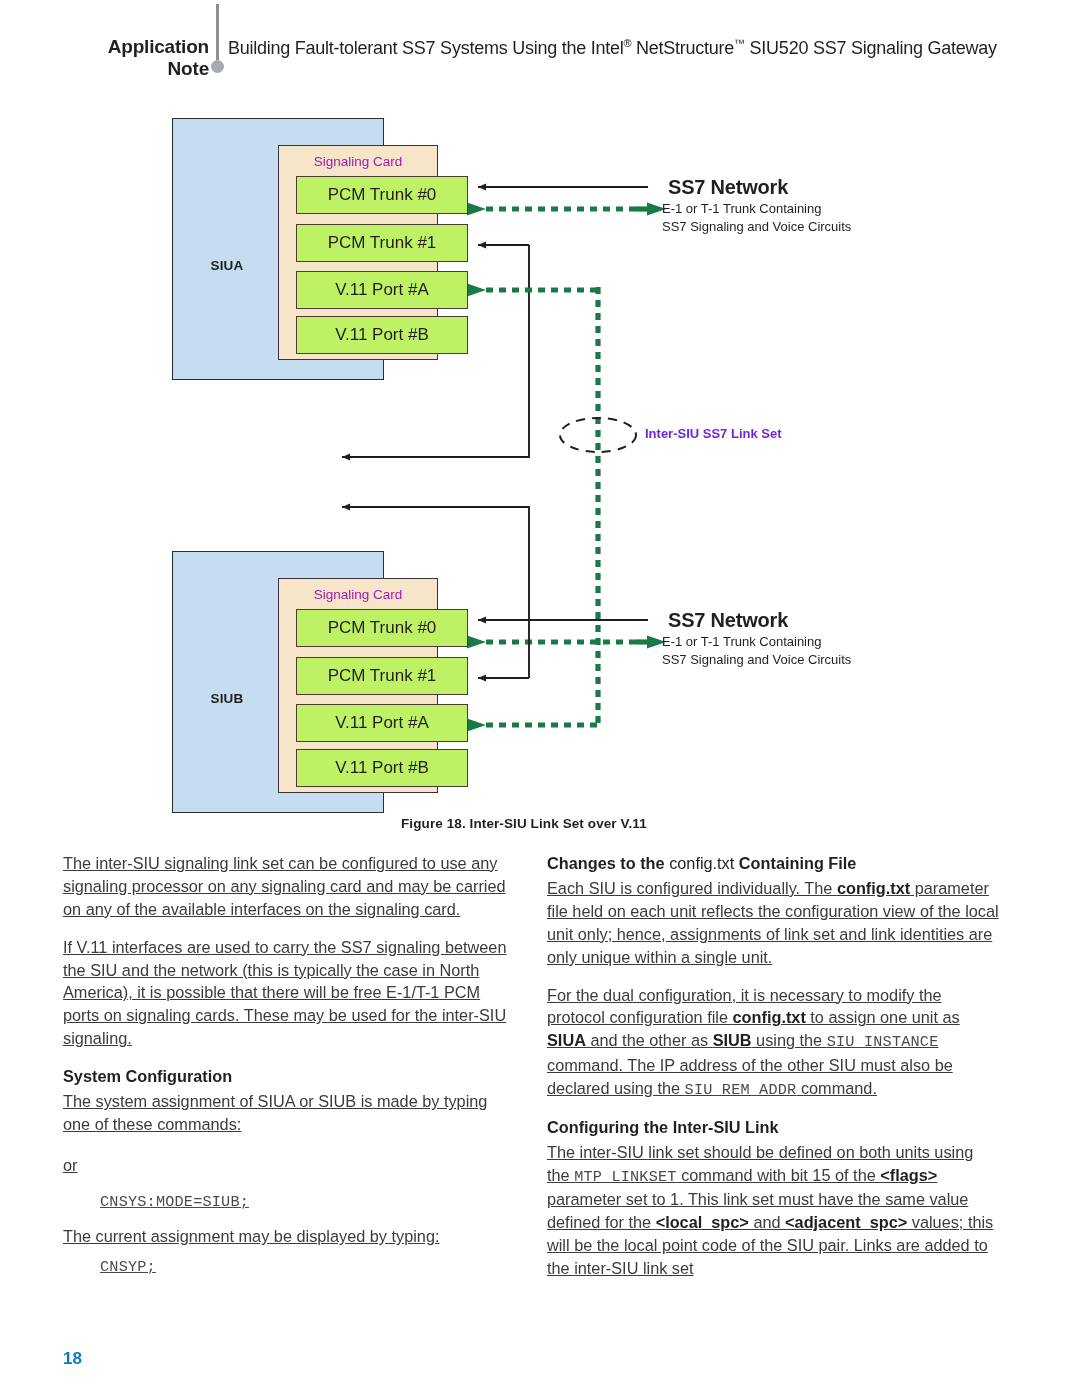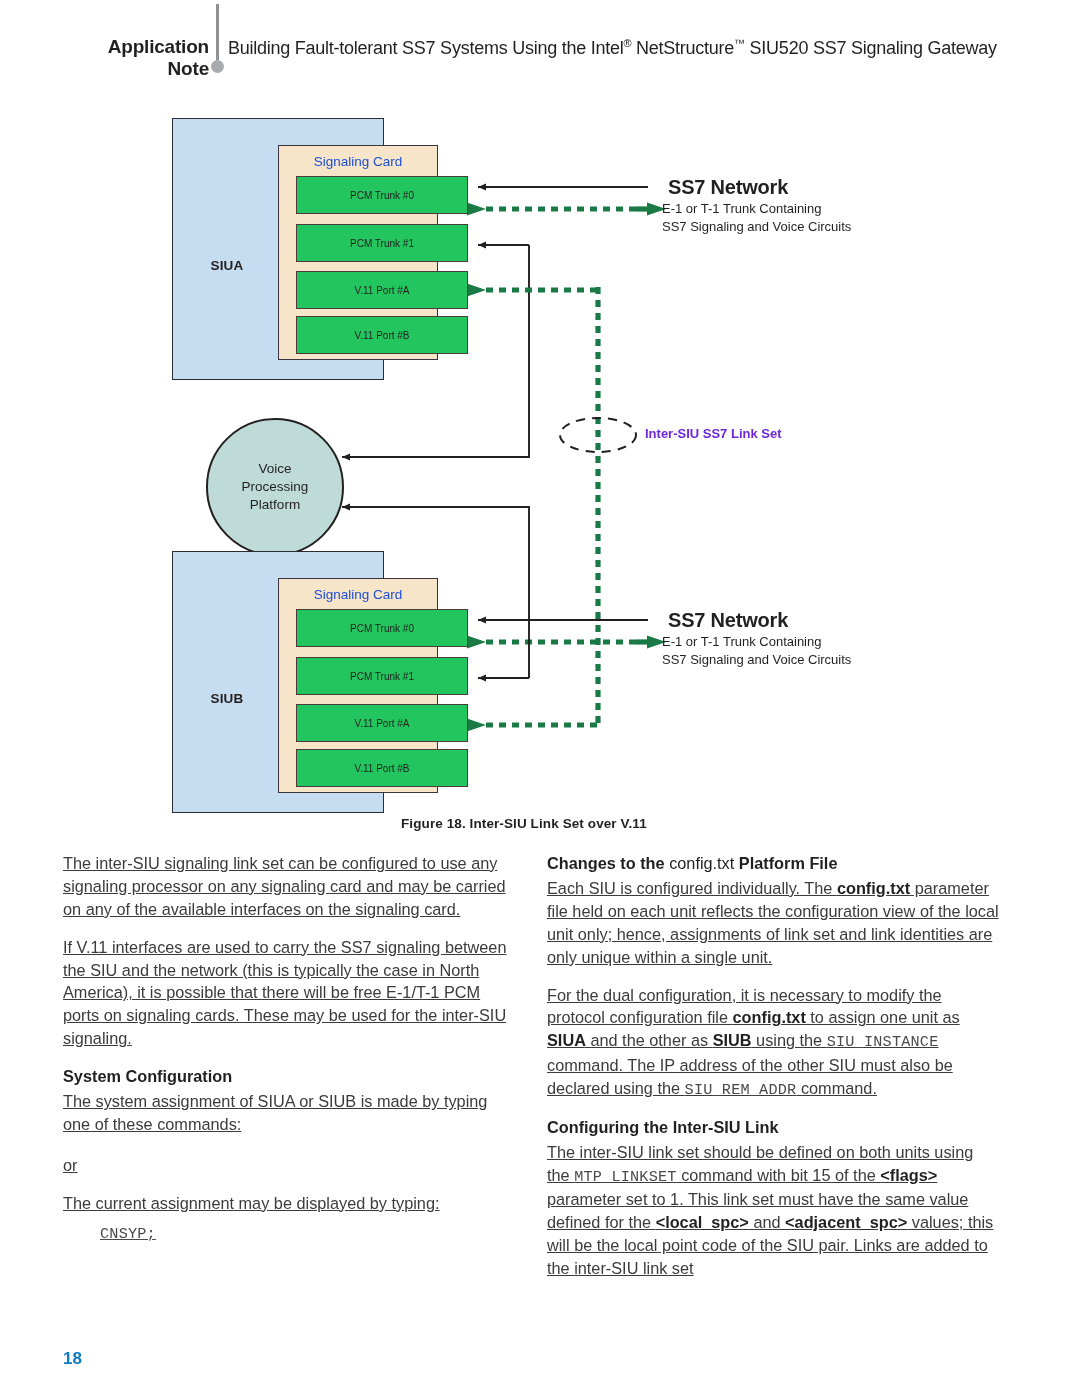--- a/index.html
+++ b/index.html
@@ -52,28 +52,28 @@
     letter-spacing:0.2px;
   }
   .card {
     position:absolute;
     background:#f6e5c9;
     border:1.8px solid #3a3340;
     box-sizing:border-box;
   }
   .card-title {
     position:absolute; width:100%; text-align:center;
-    top:8px; font-size:13.5px; color:#1d4ed8;
+    top:8px; font-size:13.5px; color:#a21caf;
   }
   .port {
     position:absolute;
-    background:#22c55e;
+    background:#bef264;
     border:1.6px solid #4a3a3a;
     box-sizing:border-box;
-    font-size:10px; color:#231f20;
+    font-size:17px; color:#231f20;
     display:flex; align-items:center; justify-content:center;
   }
 
   .vpp {
     position:absolute;
     background:#bedbd7;
     border:2px solid #231f20;
     border-radius:50%;
     display:flex; align-items:center; justify-content:center;
     text-align:center;
@@ -190,23 +190,20 @@
   <div class="port" style="left:296px; top:124px; width:172px; height:38px;">PCM Trunk #1</div>
   <div class="port" style="left:296px; top:171px; width:172px; height:38px;">V.11 Port #A</div>
   <div class="port" style="left:296px; top:216px; width:172px; height:38px;">V.11 Port #B</div>
 
   <div class="net-title" style="left:668px; top:76px;">SS7 Network</div>
   <div class="net-sub" style="left:662px; top:100px;">
     <div>E-1 or T-1 Trunk Containing</div>
     <div>SS7 Signaling and Voice Circuits</div>
   </div>
 
-  <div class="vpp" style="left:206px; top:318px; width:134px; height:134px;">
-    <span>Voice<br>Processing<br>Platform</span>
-  </div>
 
   <div class="linkset-label" style="left:645px; top:326px;">Inter-SIU SS7 Link Set</div>
 
   <div class="siu-outer" style="left:172px; top:451px; width:212px; height:262px;"></div>
   <div class="siu-label" style="left:197px; top:591px; width:60px; text-align:center;">SIUB</div>
 
   <div class="card" style="left:278px; top:478px; width:160px; height:215px;">
     <div class="card-title">Signaling Card</div>
   </div>
 
@@ -223,27 +220,28 @@
 
   <div class="fig-caption" style="left:401px; top:716px;">Figure 18. Inter-SIU Link Set over V.11</div>
 </div>
 
 <div class="col left">
   <p>The inter-SIU signaling link set can be configured to use any signaling processor on any signaling card and may be carried on any of the available interfaces on the signaling card.</p>
   <p>If V.11 interfaces are used to carry the SS7 signaling between the SIU and the network (this is typically the case in North America), it is possible that there will be free E-1/T-1 PCM ports on signaling cards. These may be used for the inter-SIU signaling.</p>
   <h3>System Configuration</h3>
   <p style="margin-bottom:18px;">The system assignment of SIUA or SIUB is made by typing one of these commands:</p>
   <p class="orline">or</p>
+  <p class="cmd mono" style="margin-bottom:12px;">CNSYS:MODE=SIUB;</p>
   <p style="margin-bottom:9px;">The current assignment may be displayed by typing:</p>
   <p class="cmd mono">CNSYP;</p>
 </div>
 
 <div class="col right">
   <h3>
-    <span>Changes to the </span><span style="font-weight:normal">config.txt</span><span> Platform File</span>
+    <span>Changes to the </span><span style="font-weight:normal">config.txt</span><span> Containing File</span>
   </h3>
   <p>
     <span>Each SIU is configured individually. The </span><b>config.txt</b><span> parameter file held on each unit reflects the configuration view of the local unit only; hence, assignments of link set and link identities are only unique within a single unit.</span>
   </p>
   <p>
     <span>For the dual configuration, it is necessary to modify the protocol configuration file </span><b>config.txt</b><span> to assign one unit as </span><b>SIUA</b><span> and the other as </span><b>SIUB</b><span> using the </span><span class="mono">SIU_INSTANCE</span><span> command. The IP address of the other SIU must also be declared using the </span><span class="mono">SIU_REM_ADDR</span><span> command.</span>
   </p>
   <h3 class="spaced">Configuring the Inter-SIU Link</h3>
   <p>
     <span>The inter-SIU link set should be defined on both units using the </span><span class="mono">MTP_LINKSET</span><span> command with bit 15 of the </span><b>&lt;flags&gt;</b><span> parameter set to 1. This link set must have the same value defined for the </span><b>&lt;local_spc&gt;</b><span> and </span><b>&lt;adjacent_spc&gt;</b><span> values; this will be the local point code of the SIU pair. Links are added to the inter-SIU link set</span>

